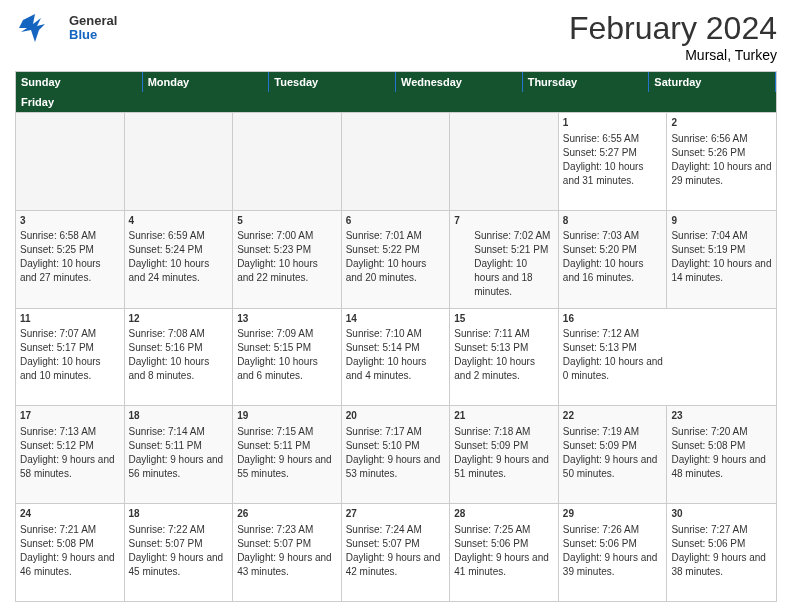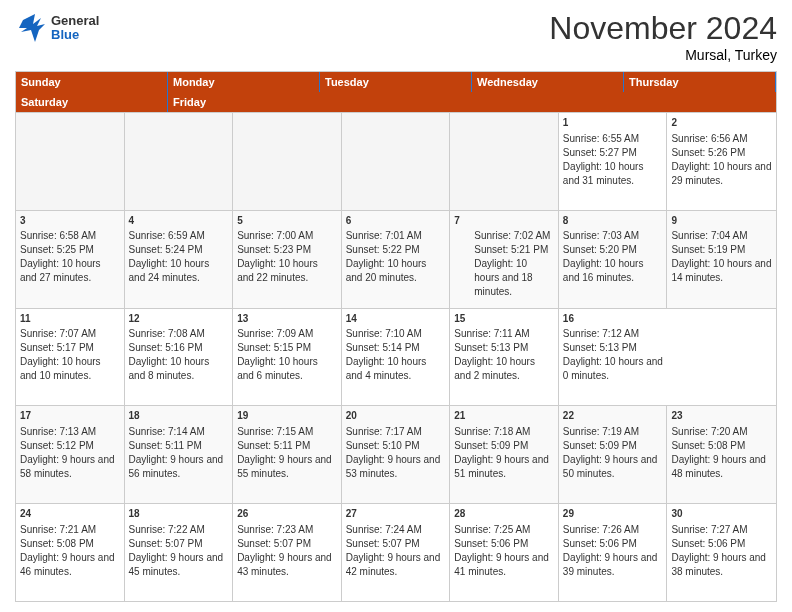--- a/index.html
+++ b/index.html
@@ -41,22 +41,22 @@
       color: #000000;
     }
     .calendar {
       flex: 1;
       display: flex;
       flex-direction: column;
       border: 1px solid #ccc;
     }
     .cal-header {
       display: grid;
-      grid-template-columns: repeat(5, 1fr);
-      background: #c2410c;
+      grid-template-columns: repeat(6, 1fr);
+      background: #14532d;
     }
     .cal-header-cell {
       color: #fff;
       font-size: 11px;
       font-weight: bold;
       padding: 4px 5px;
       text-align: left;
       border-right: 1px solid #2575d0;
     }
     .cal-header-cell:last-child { border-right: none; }
@@ -93,33 +93,33 @@
       color: #333;
       line-height: 1.4;
     }
   </style>
 </head>
 <body>
 
 <div class="page">
   <div class="header">
     <div class="logo" style="display: flex; flex-direction: column; align-items: flex-start;">
-        <div style="display: flex; align-items: center; gap: 0;">
+        <div style="display: flex; align-items: center; gap: 18px;">
           <svg width="36" height="36" viewBox="0 0 36 36">
   <path d="M8,10 L20,4 L18,14 L26,8 L22,16 L30,14 L24,20 L20,32 L16,20 L6,22 L12,18 L4,18 Z" fill="#1565c0"></path>
 </svg>
           <div>
             <span style="font-size:13px;font-weight:bold;color:#333;display:block;line-height:1.1;">General</span>
             <span style="font-size:13px;font-weight:bold;color:#1565c0;display:block;line-height:1.1;">Blue</span>
           </div>
         </div>
       </div>
 
     <div class="title-block">
-      <div class="month-title">November 2024</div>
+      <div class="month-title">February 2024</div>
       <div class="location">Mursal, Turkey</div>
     </div>
   </div>
 
   <div class="calendar">
     <div class="cal-header">
       <div class="cal-header-cell">Sunday</div>
       <div class="cal-header-cell">Monday</div>
       <div class="cal-header-cell">Tuesday</div>
       <div class="cal-header-cell">Wednesday</div>

